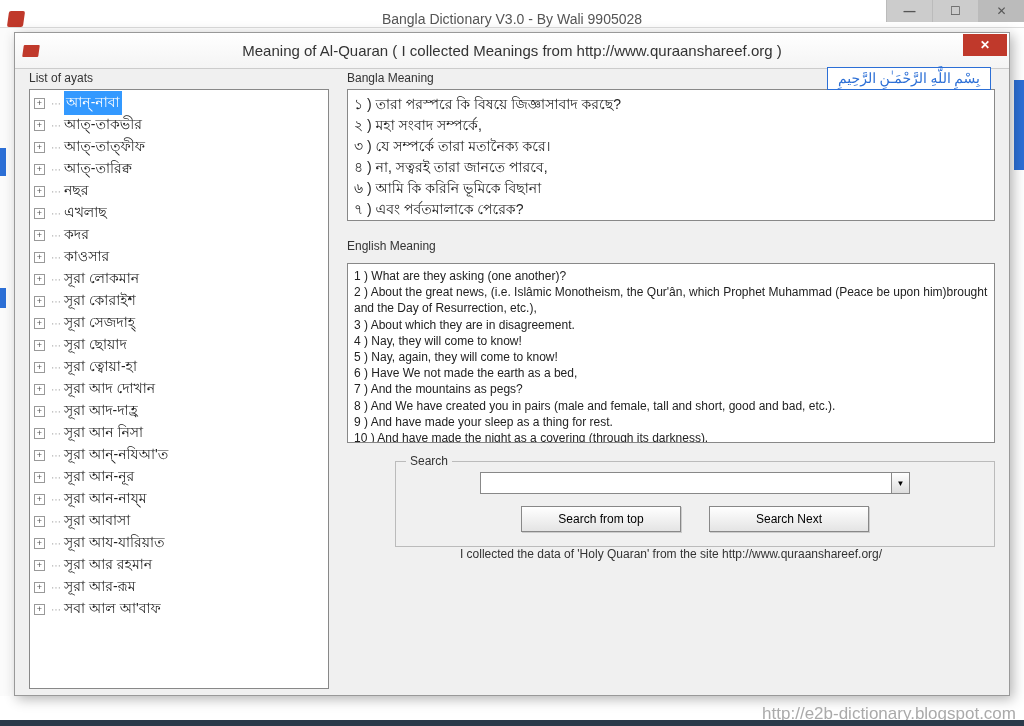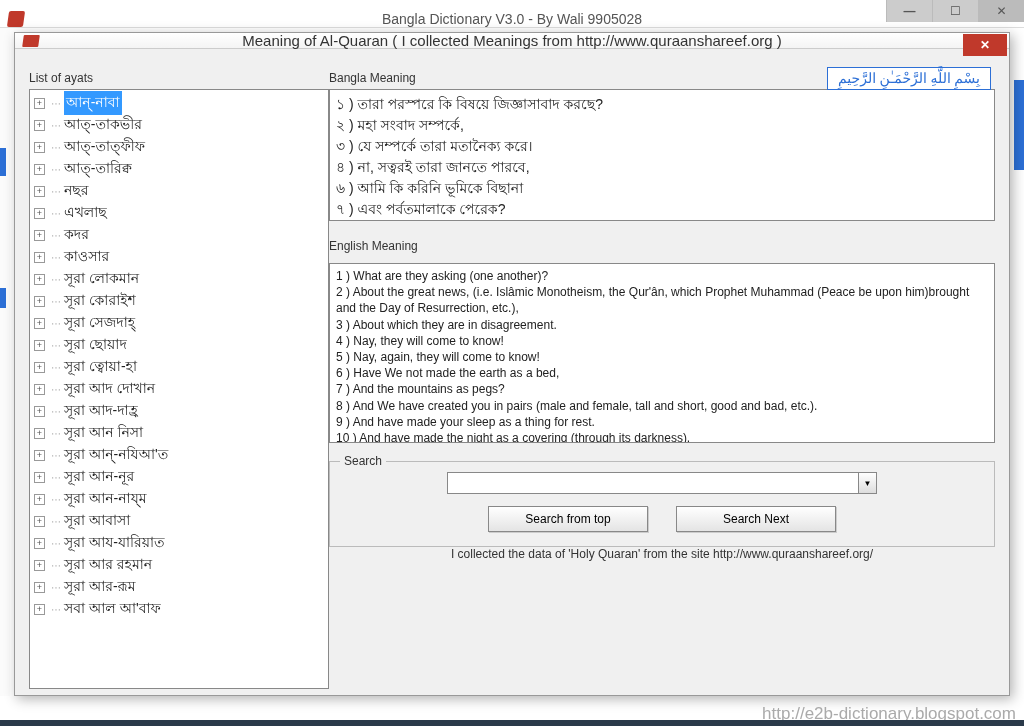--- a/index.html
+++ b/index.html
@@ -78,21 +78,21 @@
   position: absolute;
   left: 14px;
   top: 32px;
   width: 996px;
   height: 664px;
   background: #f0f0f0;
   border: 1px solid #999;
   box-shadow: 3px 3px 12px rgba(0,0,0,0.3);
 }
 .dialog-titlebar {
-  height: 16px;
+  height: 36px;
   background: linear-gradient(#fff,#f4f4f4);
   border-bottom: 1px solid #ccc;
   display: flex;
   align-items: center;
   position: relative;
 }
 .dialog-titlebar .icon {
   width: 16px; height: 12px;
   margin: 0 8px;
   background: #c0392b;
@@ -117,20 +117,21 @@
   justify-content: center;
   font-weight: bold;
 }
 .dialog-body {
   position: absolute;
   top: 28px; left: 0; right: 0; bottom: 0;
   padding: 10px 14px 6px 14px;
 }
 .columns {
   display: flex;
+  gap: 18px;
   height: 100%;
 }
 .col-left { width: 300px; display: flex; flex-direction: column; }
 .col-right { flex: 1; display: flex; flex-direction: column; position: relative; }
 
 .section-label {
   color: #333;
   font-size: 12px;
   margin-bottom: 4px;
 }
@@ -195,20 +196,21 @@
 .bangla-pane { height: 132px; font-size: 14px; }
 .english-pane { height: 180px; margin-top: 6px; font-size: 12px; line-height: 1.35; }
 
 .english-label { margin-top: 18px; }
 
 .search-group {
   margin-top: 18px;
   border: 1px solid #bbb;
   padding: 10px 14px 14px 14px;
   position: relative;
+  margin-left: 48px;
 }
 .search-group .legend {
   position: absolute;
   top: -8px; left: 10px;
   background: #f0f0f0;
   padding: 0 4px;
   font-size: 12px;
   color: #333;
 }
 .search-row {

